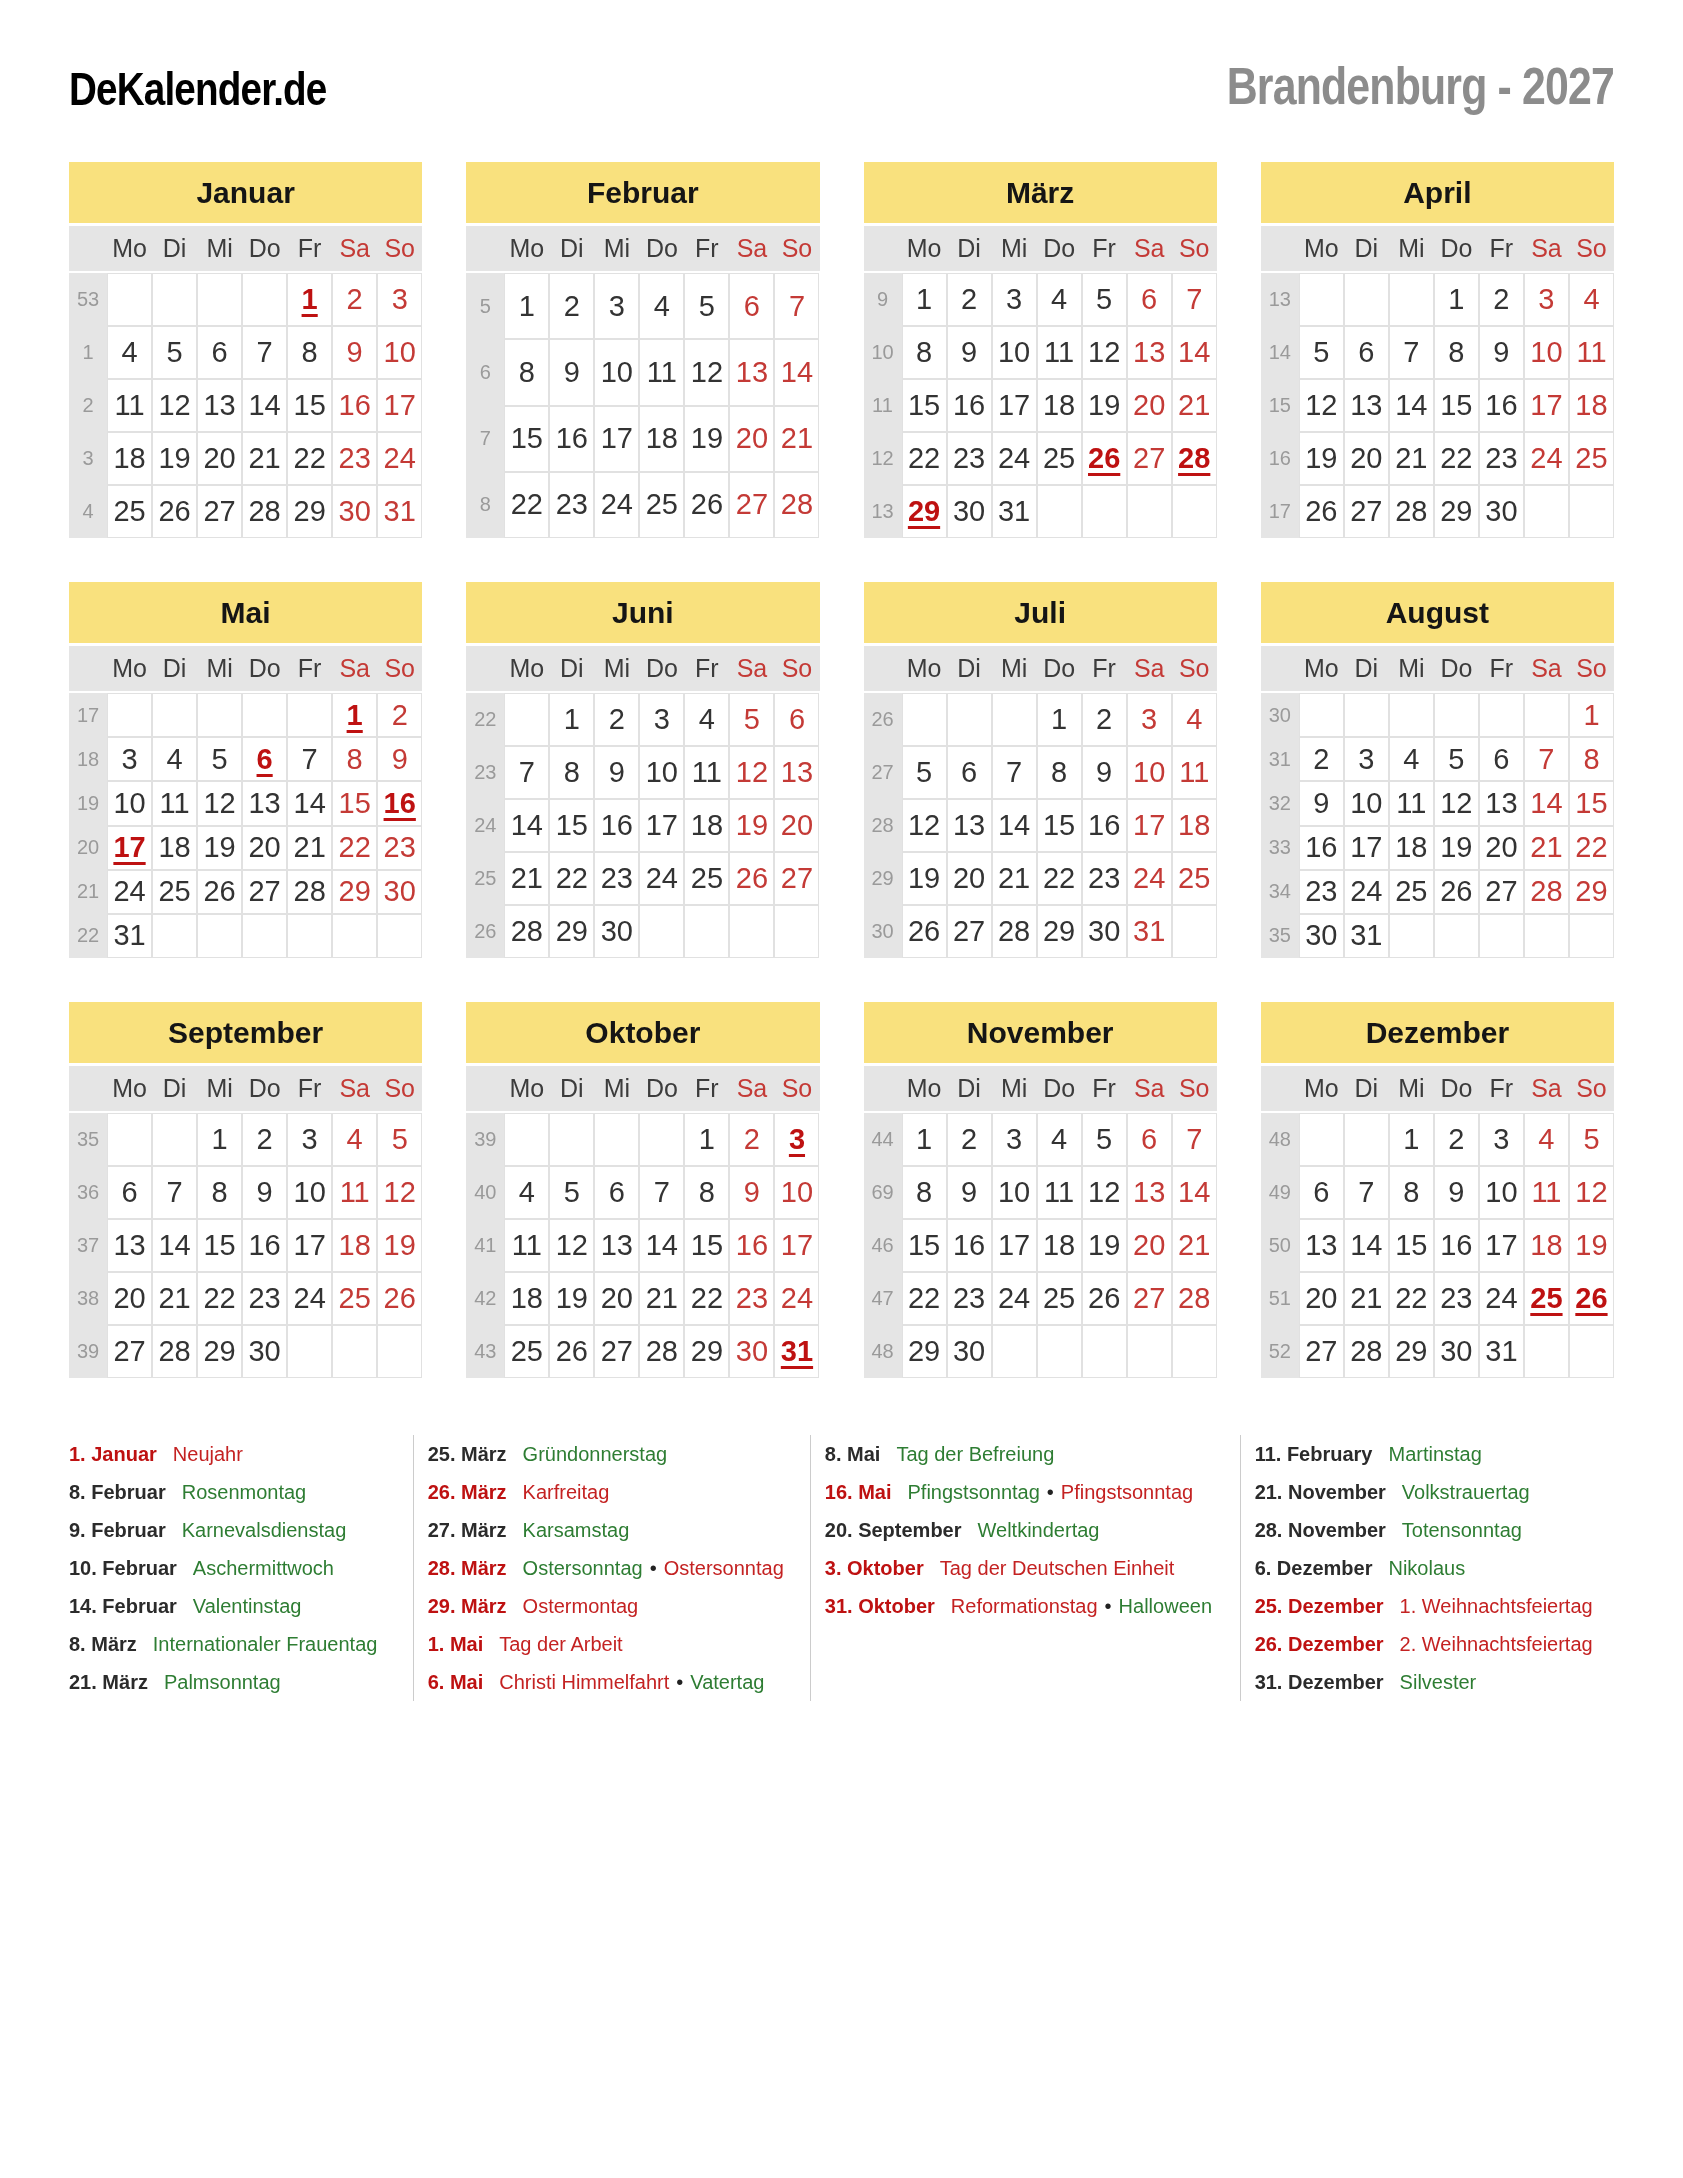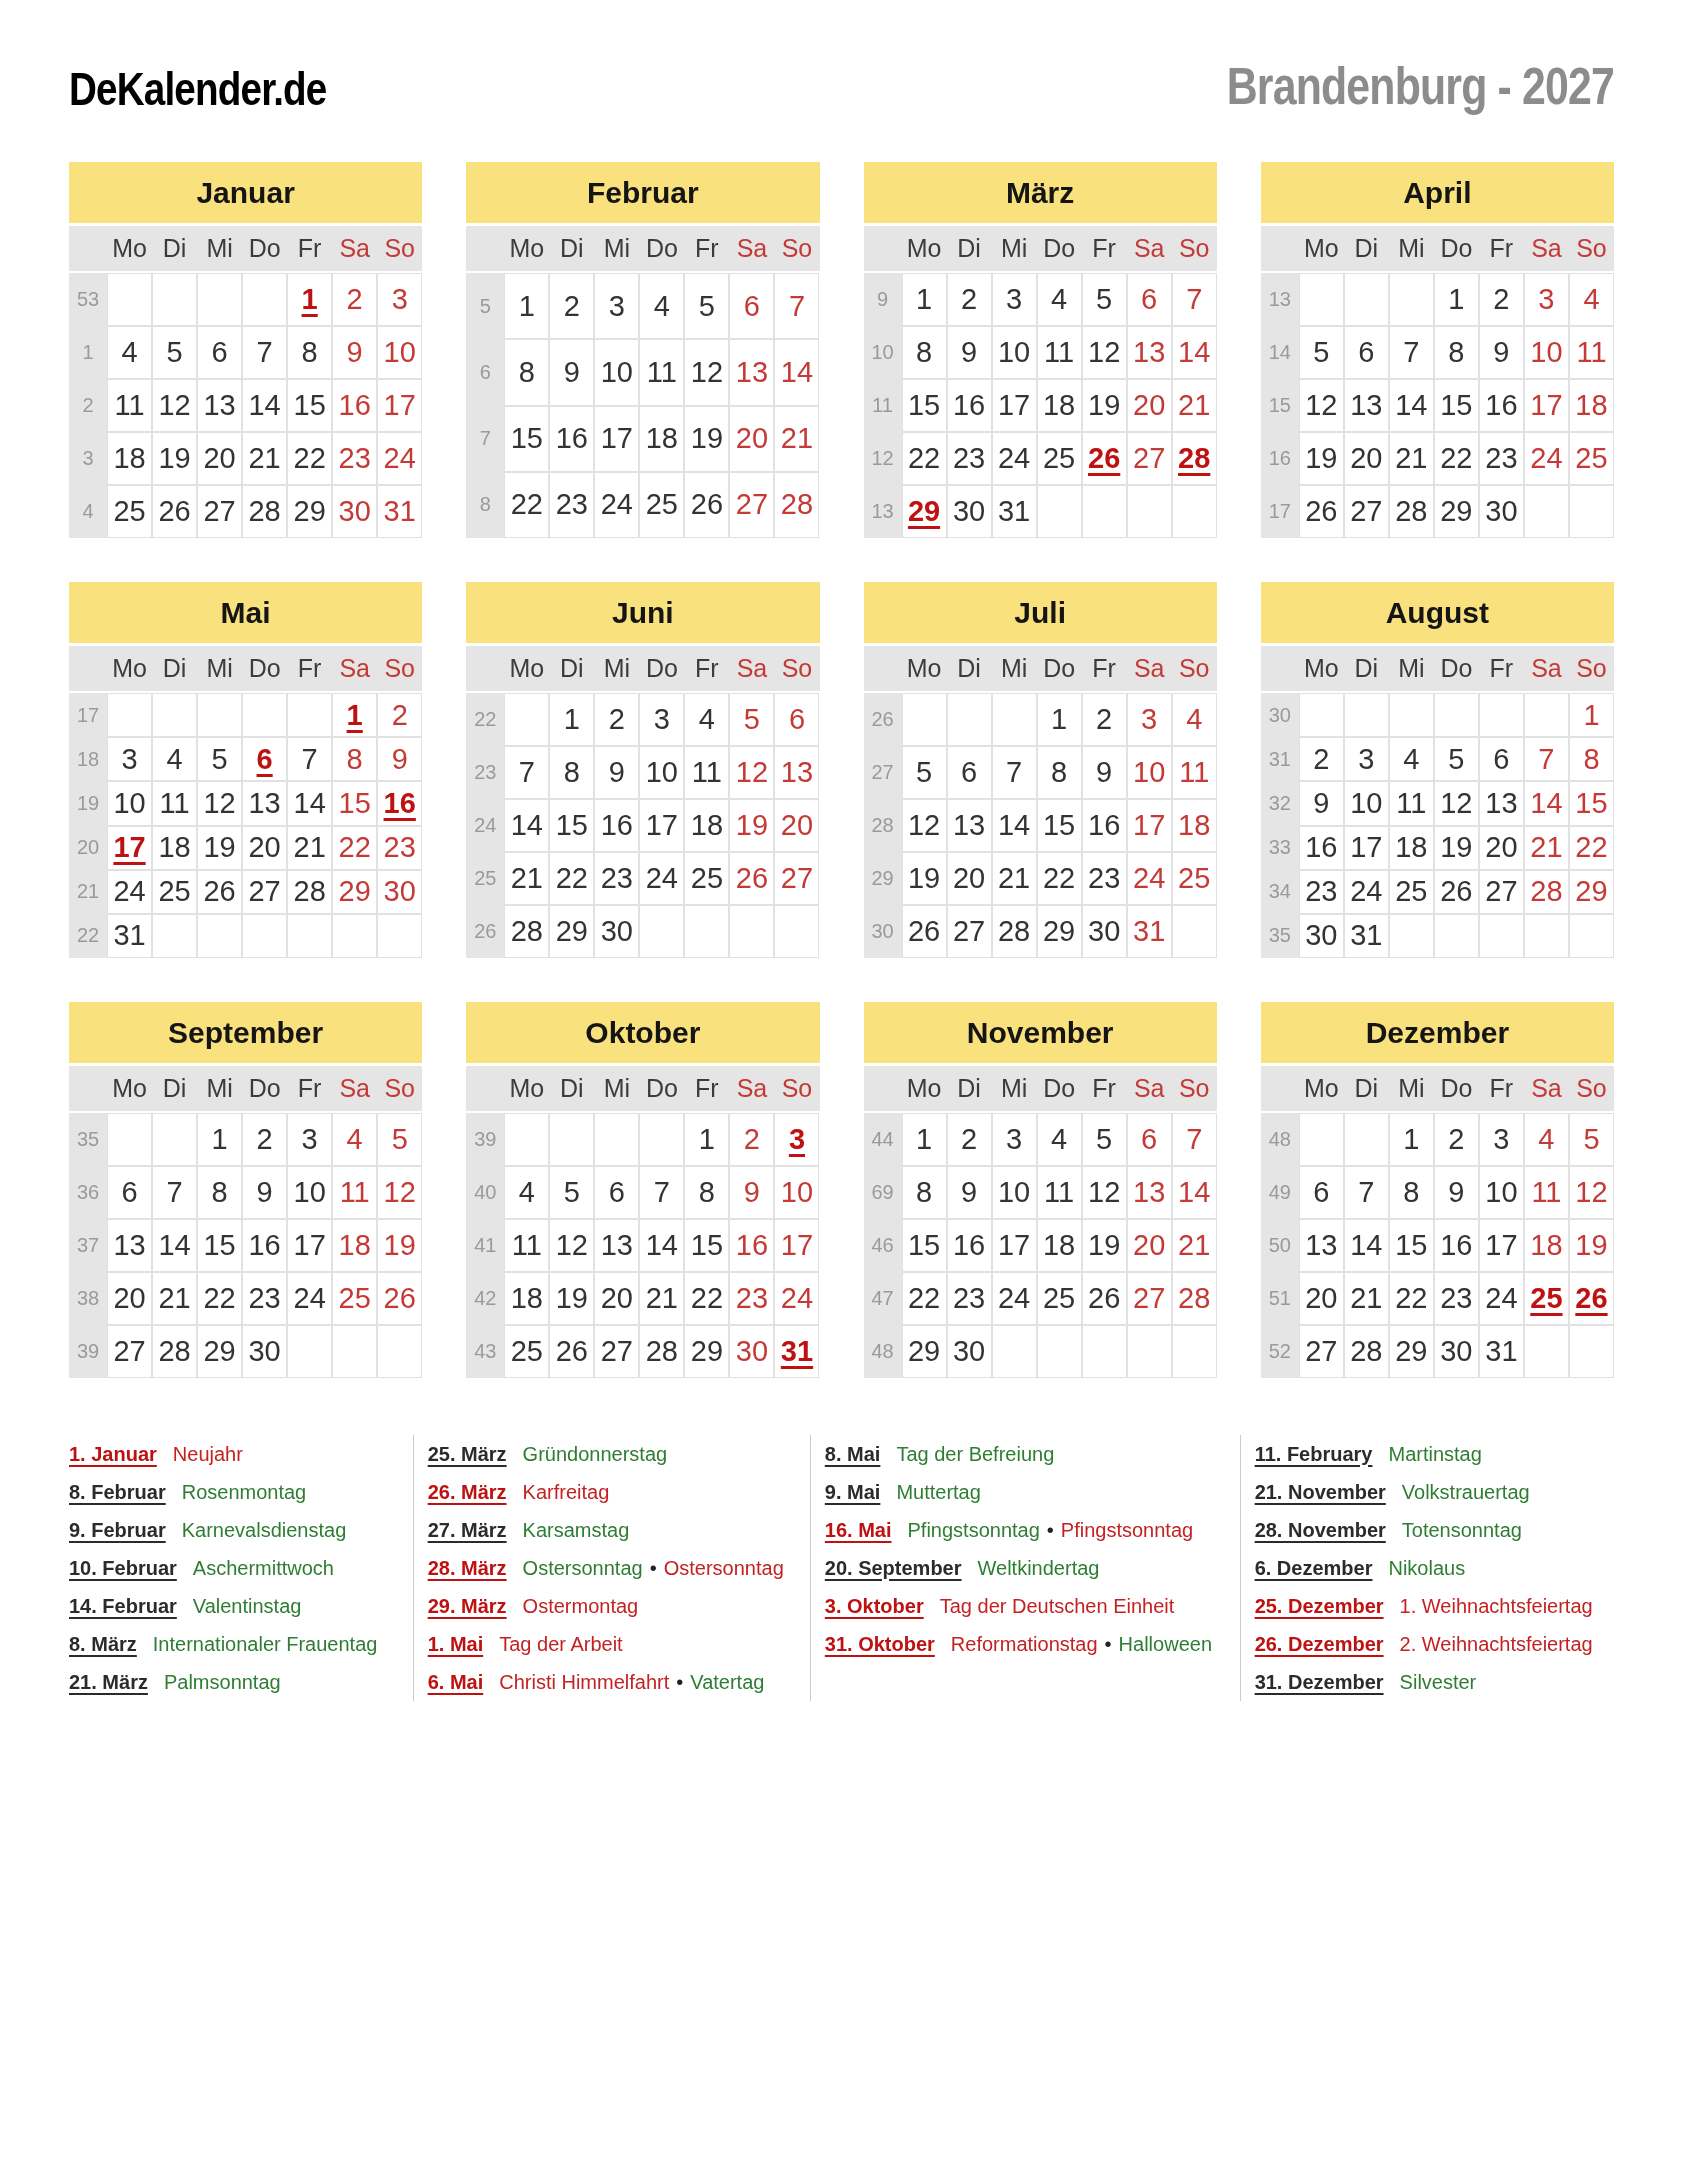--- a/index.html
+++ b/index.html
@@ -30,21 +30,21 @@
   .dc{background:#fff;border:1px solid var(--cellborder);display:flex;align-items:center;justify-content:center;
       font-size:29px;color:var(--daytext);}
   .dc.we{color:var(--red);}
   .dc .num{line-height:1;}
   .dc .hol{font-weight:bold;color:var(--dred);text-decoration:underline;text-decoration-thickness:3px;text-underline-offset:5px;}
 
   #holidays{margin:57px 69px 0 69px;display:grid;grid-template-columns:347fr 401fr 434fr 378fr;}
   .hcol{display:flex;flex-direction:column;}
   .hcol + .hcol{border-left:1px solid #CCCCCC;padding-left:14px;}
   .hrow{height:38px;display:flex;align-items:center;font-size:20px;white-space:nowrap;}
-  .hdate{font-weight:bold;color:#2b2b2b;text-decoration:underline;text-decoration-thickness:2px;
+  .hdate{font-weight:bold;color:#2b2b2b;text-decoration-thickness:2px;
          text-underline-offset:4px;margin-right:16px;}
   .hdate.pub{color:var(--dred);}
   .hname span.nm{color:var(--green);}
   .hname span.nm.pub{color:#C42222;}
   .hname span.bullet{color:#222;margin:0 7px;font-size:20px;}
 </style>
 </head>
 <body>
 
 <div class="page">
@@ -1636,24 +1636,20 @@
           <span class="hdate pub">6. Mai</span>
           <span class="hname"><span class="nm pub">Christi Himmelfahrt</span><span class="bullet">•</span><span class="nm">Vatertag</span></span>
         </div>
       </div>
       <div class="hcol">
         <div class="hrow">
           <span class="hdate">8. Mai</span>
           <span class="hname"><span class="nm">Tag der Befreiung</span></span>
         </div>
         <div class="hrow">
-          <span class="hdate">9. Mai</span>
-          <span class="hname"><span class="nm">Muttertag</span></span>
-        </div>
-        <div class="hrow">
           <span class="hdate pub">16. Mai</span>
           <span class="hname"><span class="nm">Pfingstsonntag</span><span class="bullet">•</span><span class="nm pub">Pfingstsonntag</span></span>
         </div>
         <div class="hrow">
           <span class="hdate">20. September</span>
           <span class="hname"><span class="nm">Weltkindertag</span></span>
         </div>
         <div class="hrow">
           <span class="hdate pub">3. Oktober</span>
           <span class="hname"><span class="nm pub">Tag der Deutschen Einheit</span></span>

